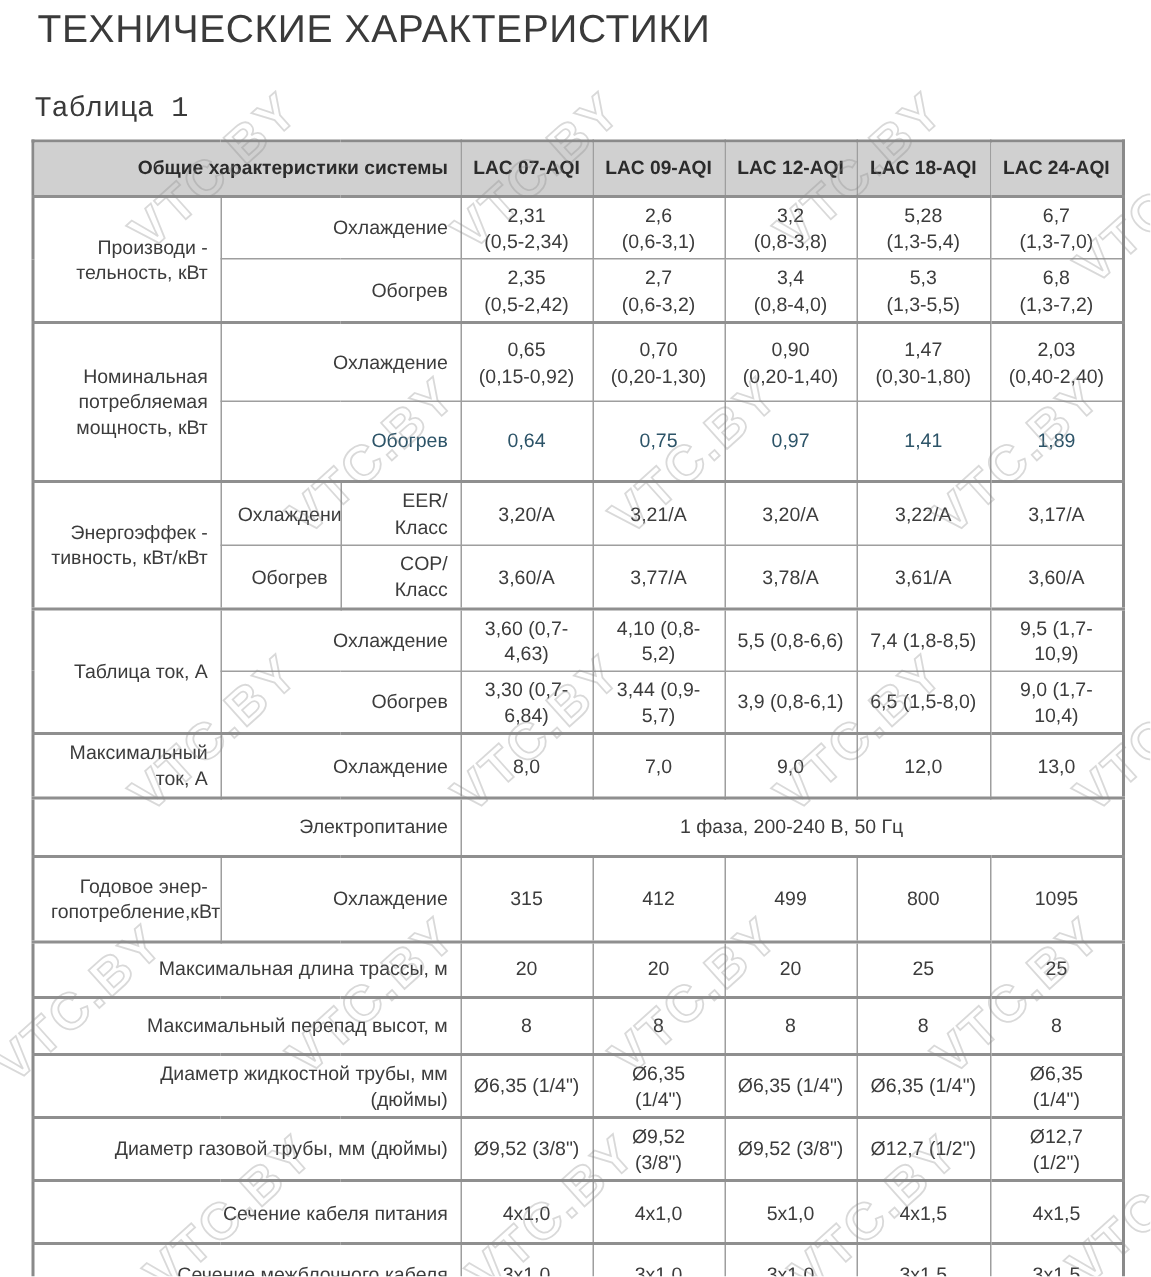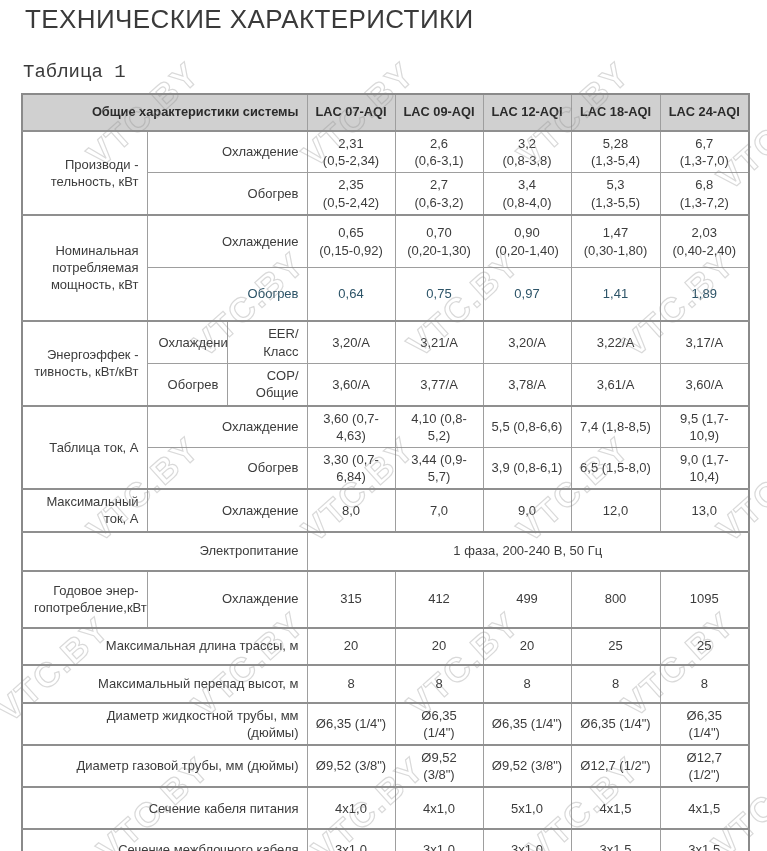--- a/index.html
+++ b/index.html
@@ -118,21 +118,21 @@
         <td class="lbl">Охлаждение</td>
         <td class="lbl">EER/Класс</td>
         <td class="ctr">3,20/A</td>
         <td class="ctr">3,21/A</td>
         <td class="ctr">3,20/A</td>
         <td class="ctr">3,22/A</td>
         <td class="ctr">3,17/A</td>
       </tr>
       <tr class="sub" style="height:36px">
         <td class="lbl">Обогрев</td>
-        <td class="lbl">COP/Общие</td>
+        <td class="lbl">COP/Класс</td>
         <td class="ctr">3,60/A</td>
         <td class="ctr">3,77/A</td>
         <td class="ctr">3,78/A</td>
         <td class="ctr">3,61/A</td>
         <td class="ctr">3,60/A</td>
       </tr>
 
       <tr class="section" style="height:36px">
         <td rowspan="2" class="lbl">Таблица ток, А</td>
         <td colspan="2" class="lbl">Охлаждение</td>

